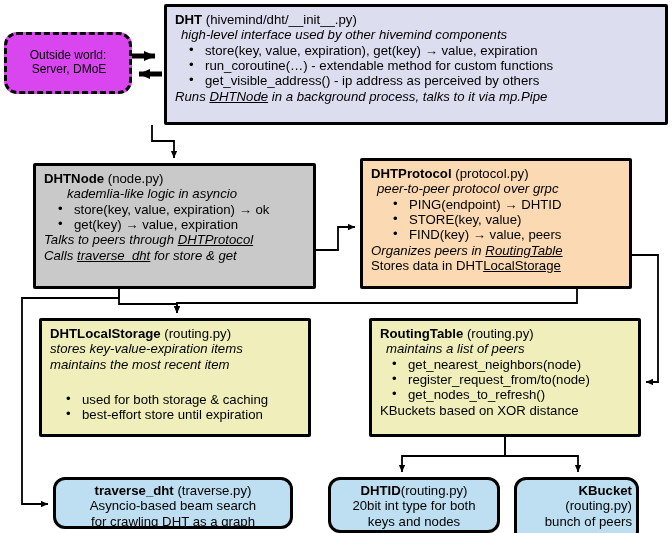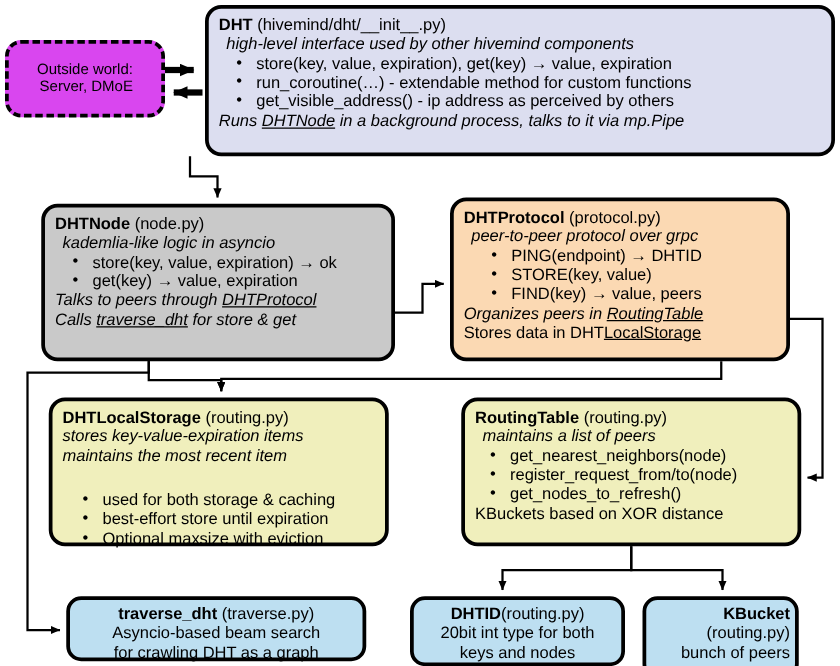--- a/index.html
+++ b/index.html
@@ -30,21 +30,21 @@
     pointer-events: none;
   }
   .node {
     position: absolute;
     box-sizing: border-box;
     z-index: 2;
     border: 3px solid #000000;
     line-height: 1.16;
     font-size: 13.2px;
   }
-  .rounded { border-radius: 13px; }
+  .rounded { border-radius: 2px; }
   .square  { border-radius: 12px; }
   .dashed  {
     border: 3px dashed #000000;
     border-radius: 13px;
   }
 
   .node .ttl   { font-weight: normal; }
   .node .ttl b { font-weight: bold; }
   .node .sub   { font-style: italic; }
   .node .line  { white-space: nowrap; }
@@ -194,21 +194,21 @@
       <li>run_coroutine(…) - extendable method for custom functions</li>
       <li>get_visible_address() - ip address as perceived by others</li>
     </ul>
     <div class="sub line"><span>Runs </span><span class="u">DHTNode</span><span> in a background process, talks to it via mp.Pipe</span></div>
   </div>
 
   <div class="node rounded" id="n-dhtnode">
     <div class="ttl line">
       <b>DHTNode</b><span> (node.py)</span>
     </div>
-    <div class="sub line" style="padding-left:6px;">kademlia-like logic in asyncio</div>
+    <div class="sub line" style="padding-left:6px;margin-left:17px;">kademlia-like logic in asyncio</div>
     <ul class="bullets">
       <li>store(key, value, expiration) → ok</li>
       <li>get(key) → value, expiration</li>
     </ul>
     <div class="sub line"><span>Talks to peers through </span><span class="u">DHTProtocol</span></div>
     <div class="sub line"><span>Calls </span><span class="u">traverse_dht</span><span> for store &amp; get</span></div>
   </div>
 
   <div class="node rounded" id="n-dhtprotocol">
     <div class="ttl line">
@@ -226,21 +226,20 @@
 
   <div class="node rounded" id="n-localstorage">
     <div class="ttl line">
       <b>DHTLocalStorage</b><span> (routing.py)</span>
     </div>
     <div class="sub line">stores key-value-expiration items</div>
     <div class="sub line">maintains the most recent item</div>
     <ul class="bullets" style="padding-left:16px;margin-top:20px;">
       <li>used for both storage &amp; caching</li>
       <li>best-effort store until expiration</li>
-      <li>Optional maxsize with eviction</li>
     </ul>
   </div>
 
   <div class="node rounded" id="n-routingtable">
     <div class="ttl line">
       <b>RoutingTable</b><span> (routing.py)</span>
     </div>
     <div class="sub line" style="padding-left:6px;">maintains a list of peers</div>
     <ul class="bullets" style="padding-left:12px;">
       <li>get_nearest_neighbors(node)</li>

